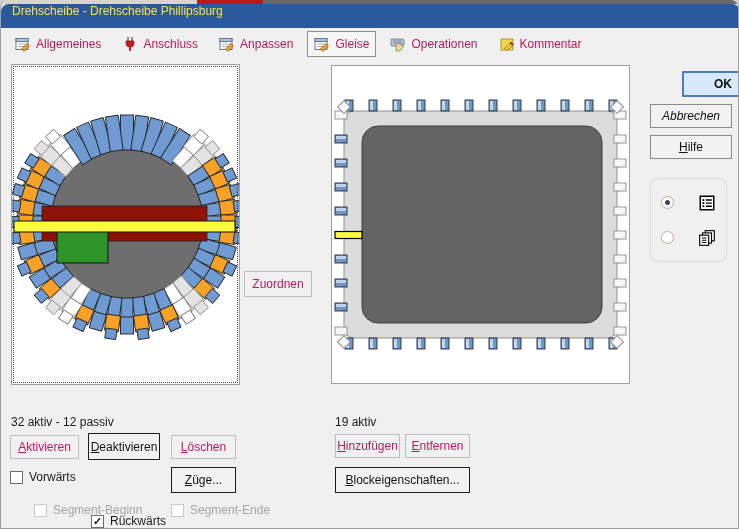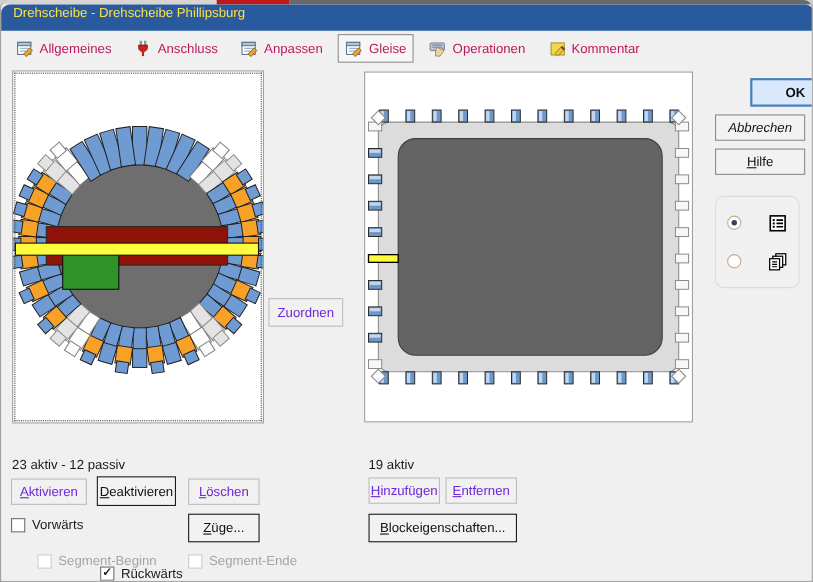--- a/index.html
+++ b/index.html
@@ -19,21 +19,21 @@
   .tab.selected{border:1px solid #8f8f8f;background:#f6f6f6;padding:4px 6px;}
   .tab-icon{display:inline-flex;width:16px;height:16px;}
   .left-panel{position:absolute;left:10px;top:64px;width:227px;height:319px;background:#fff;
     border:1px solid #9f9f9f;outline:1px dotted #444;outline-offset:-3px;}
   .right-panel{position:absolute;left:330px;top:65px;width:297px;height:317px;background:#fff;
     border:1px solid #9f9f9f;}
   .left-panel svg,.right-panel svg{display:block;width:100%;height:100%;}
   .btn{position:absolute;display:flex;align-items:center;justify-content:center;
     background:#f2f2f2;border:1px solid #8a8a8a;font:inherit;color:#111;box-sizing:border-box;padding:0;}
   .btn.strong{border-color:#1c1c1c;}
-  .btn.disabled{border-color:#bdbdbd;color:#6d28d9;background:#f1f1f1;}
+  .btn.disabled{border-color:#bdbdbd;color:#be185d;background:#f1f1f1;}
   .btn.ok-btn{background:#d9e8fa;border:2px solid #4a7ebb;font-weight:bold;margin-left:32px;}
   .status{position:absolute;white-space:nowrap;}
   .cb{position:absolute;display:flex;align-items:center;gap:6px;white-space:nowrap;}
   .cb .box{width:13px;height:13px;background:#fff;border:1px solid #6e6e6e;display:flex;
     align-items:center;justify-content:center;box-sizing:border-box;}
   .cb.checked .box::before{content:"\2713";color:#222;font-weight:bold;font-size:11px;line-height:1;}
   .cb.disabled{color:#a5a5a5;}
   .cb.disabled .box{border-color:#c9c9c9;}
   .option-group{position:absolute;left:649px;top:178px;width:77px;height:84px;
     border:1px solid #e2dbd1;border-radius:8px;background:#f0f0f0;box-sizing:border-box;
@@ -447,21 +447,21 @@
             <rect x="4" y="3.5" width="8" height="9" fill="#fff" stroke="#000"></rect>
             <rect x="1.5" y="5.5" width="8" height="9" fill="#fff" stroke="#000"></rect>
             <line x1="3.5" y1="8" x2="7.5" y2="8" stroke="#000"></line>
             <line x1="3.5" y1="10" x2="7.5" y2="10" stroke="#000"></line>
             <line x1="3.5" y1="12" x2="7.5" y2="12" stroke="#000"></line>
           </svg>
         </span>
     </div>
   </div>
 
-  <div class="status" style="left:10px;top:415px;">23 aktiv - 12 passiv</div>
+  <div class="status" style="left:10px;top:415px;">32 aktiv - 12 passiv</div>
   <div class="status" style="left:334px;top:415px;">19 aktiv</div>
 
   <button class="btn disabled" style="left:9px;top:435px;width:69px;height:24px;"><u>A</u>ktivieren</button>
   <button class="btn strong" style="left:87px;top:433px;width:72px;height:27px;"><u>D</u>eaktivieren</button>
   <button class="btn disabled" style="left:170px;top:435px;width:65px;height:24px;"><u>L</u>öschen</button>
 
   <label class="cb" style="left:9px;top:470px;">
     <span class="box"></span>
     <span>Vorwärts</span>
   </label>

